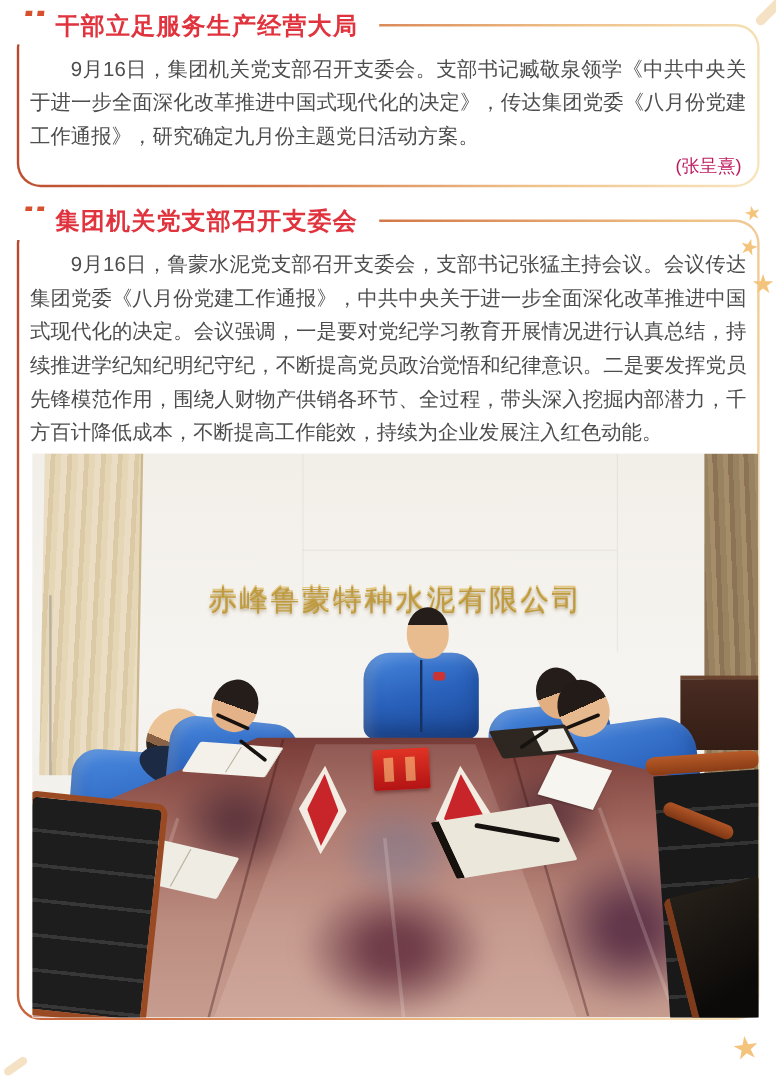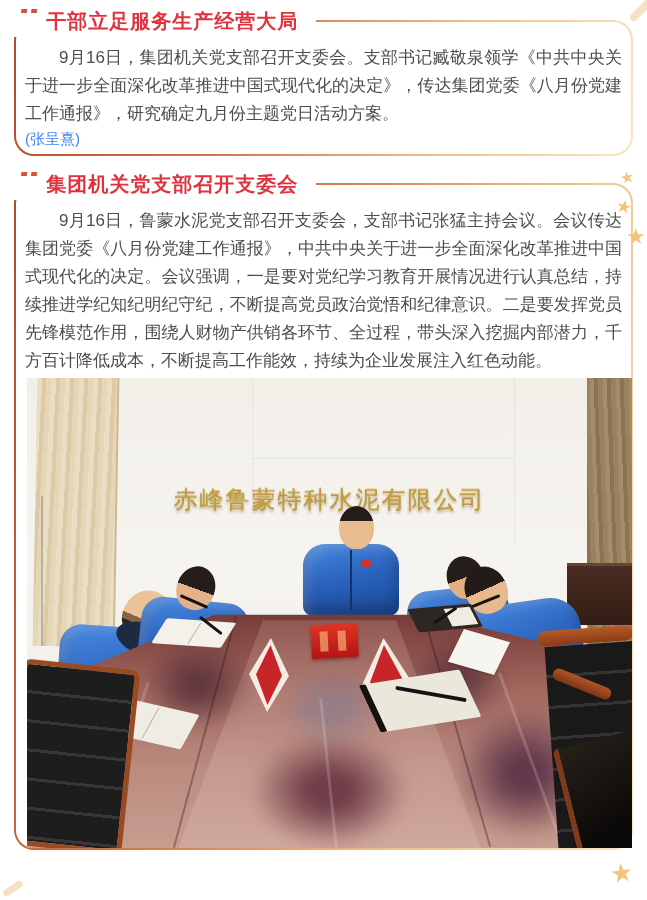--- a/index.html
+++ b/index.html
@@ -15,21 +15,21 @@
   .card-inner { background:#fff; border-radius:18px; padding:22px 9px 4px 9px; }
   .card-head { position:absolute; top:-15px; left:0; z-index:2; height:32px;
                display:flex; align-items:center; gap:7px;
                background:#fff; padding:0 18px 0 4px; }
   .quote { font-family:"DejaVu Serif","Liberation Serif",serif; font-weight:bold;
            font-size:44px; line-height:20px; height:24px; overflow:hidden;
            color:#d7502f; letter-spacing:-4px; }
   .sec-title { font-size:20px; font-weight:bold; color:#e0333e; letter-spacing:1px; }
   .card p { font-size:17px; line-height:28px; color:#4d4d4d; text-align:justify;
             text-indent:2em; }
-  .byline { font-size:15px; line-height:22px; color:#3b82f6; text-align:left; padding-right:4px; }
+  .byline { font-size:15px; line-height:22px; color:#be185d; text-align:right; padding-right:4px; }
   .card2 { margin-top:27px; }
   .card2 .card-inner { padding-bottom:0; }
 
   
   .star { position:absolute; color:#f5c47c; z-index:5; }
   .star1 { left:620px; top:168px; font-size:16px; transform:rotate(-12deg); }
   .star2 { left:616px; top:196px; font-size:18px; transform:rotate(14deg); }
   .star3 { left:626px; top:224px; font-size:22px; }
   .star4 { left:610px; top:858px; font-size:26px; transform:rotate(-8deg); }
   .corner { position:absolute; background:#f3ddba; border-radius:4px; opacity:.85; }

